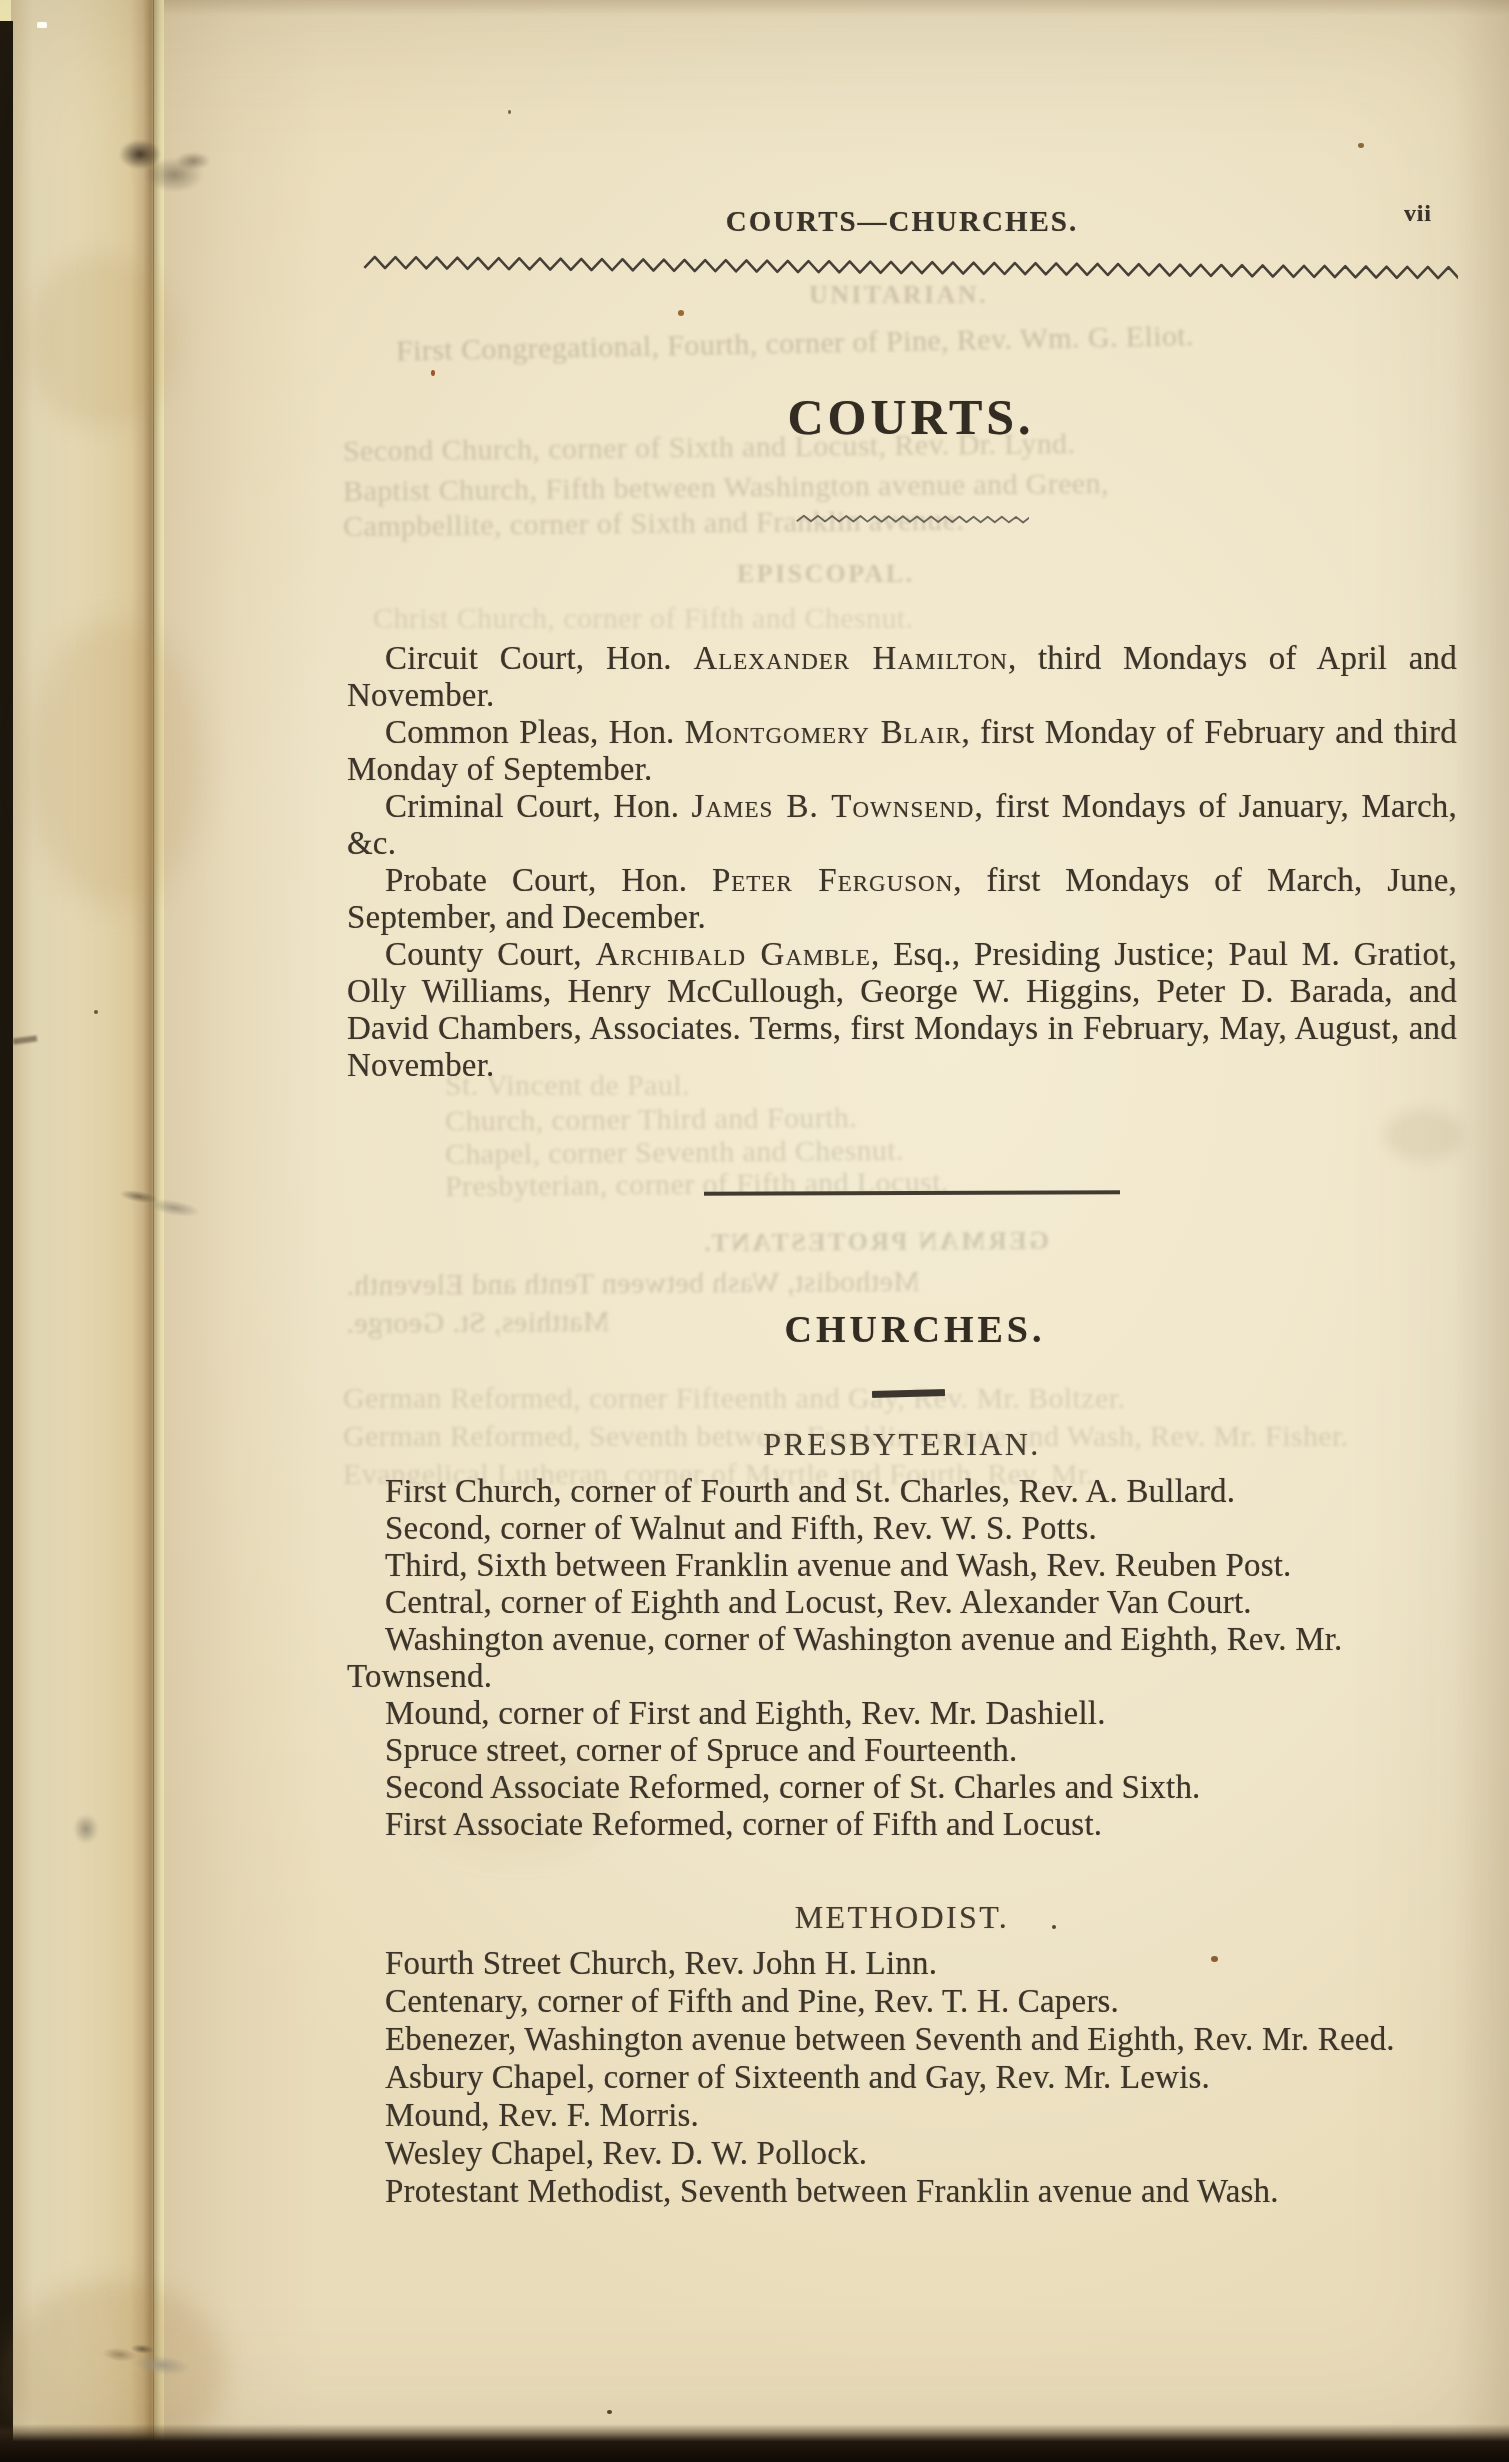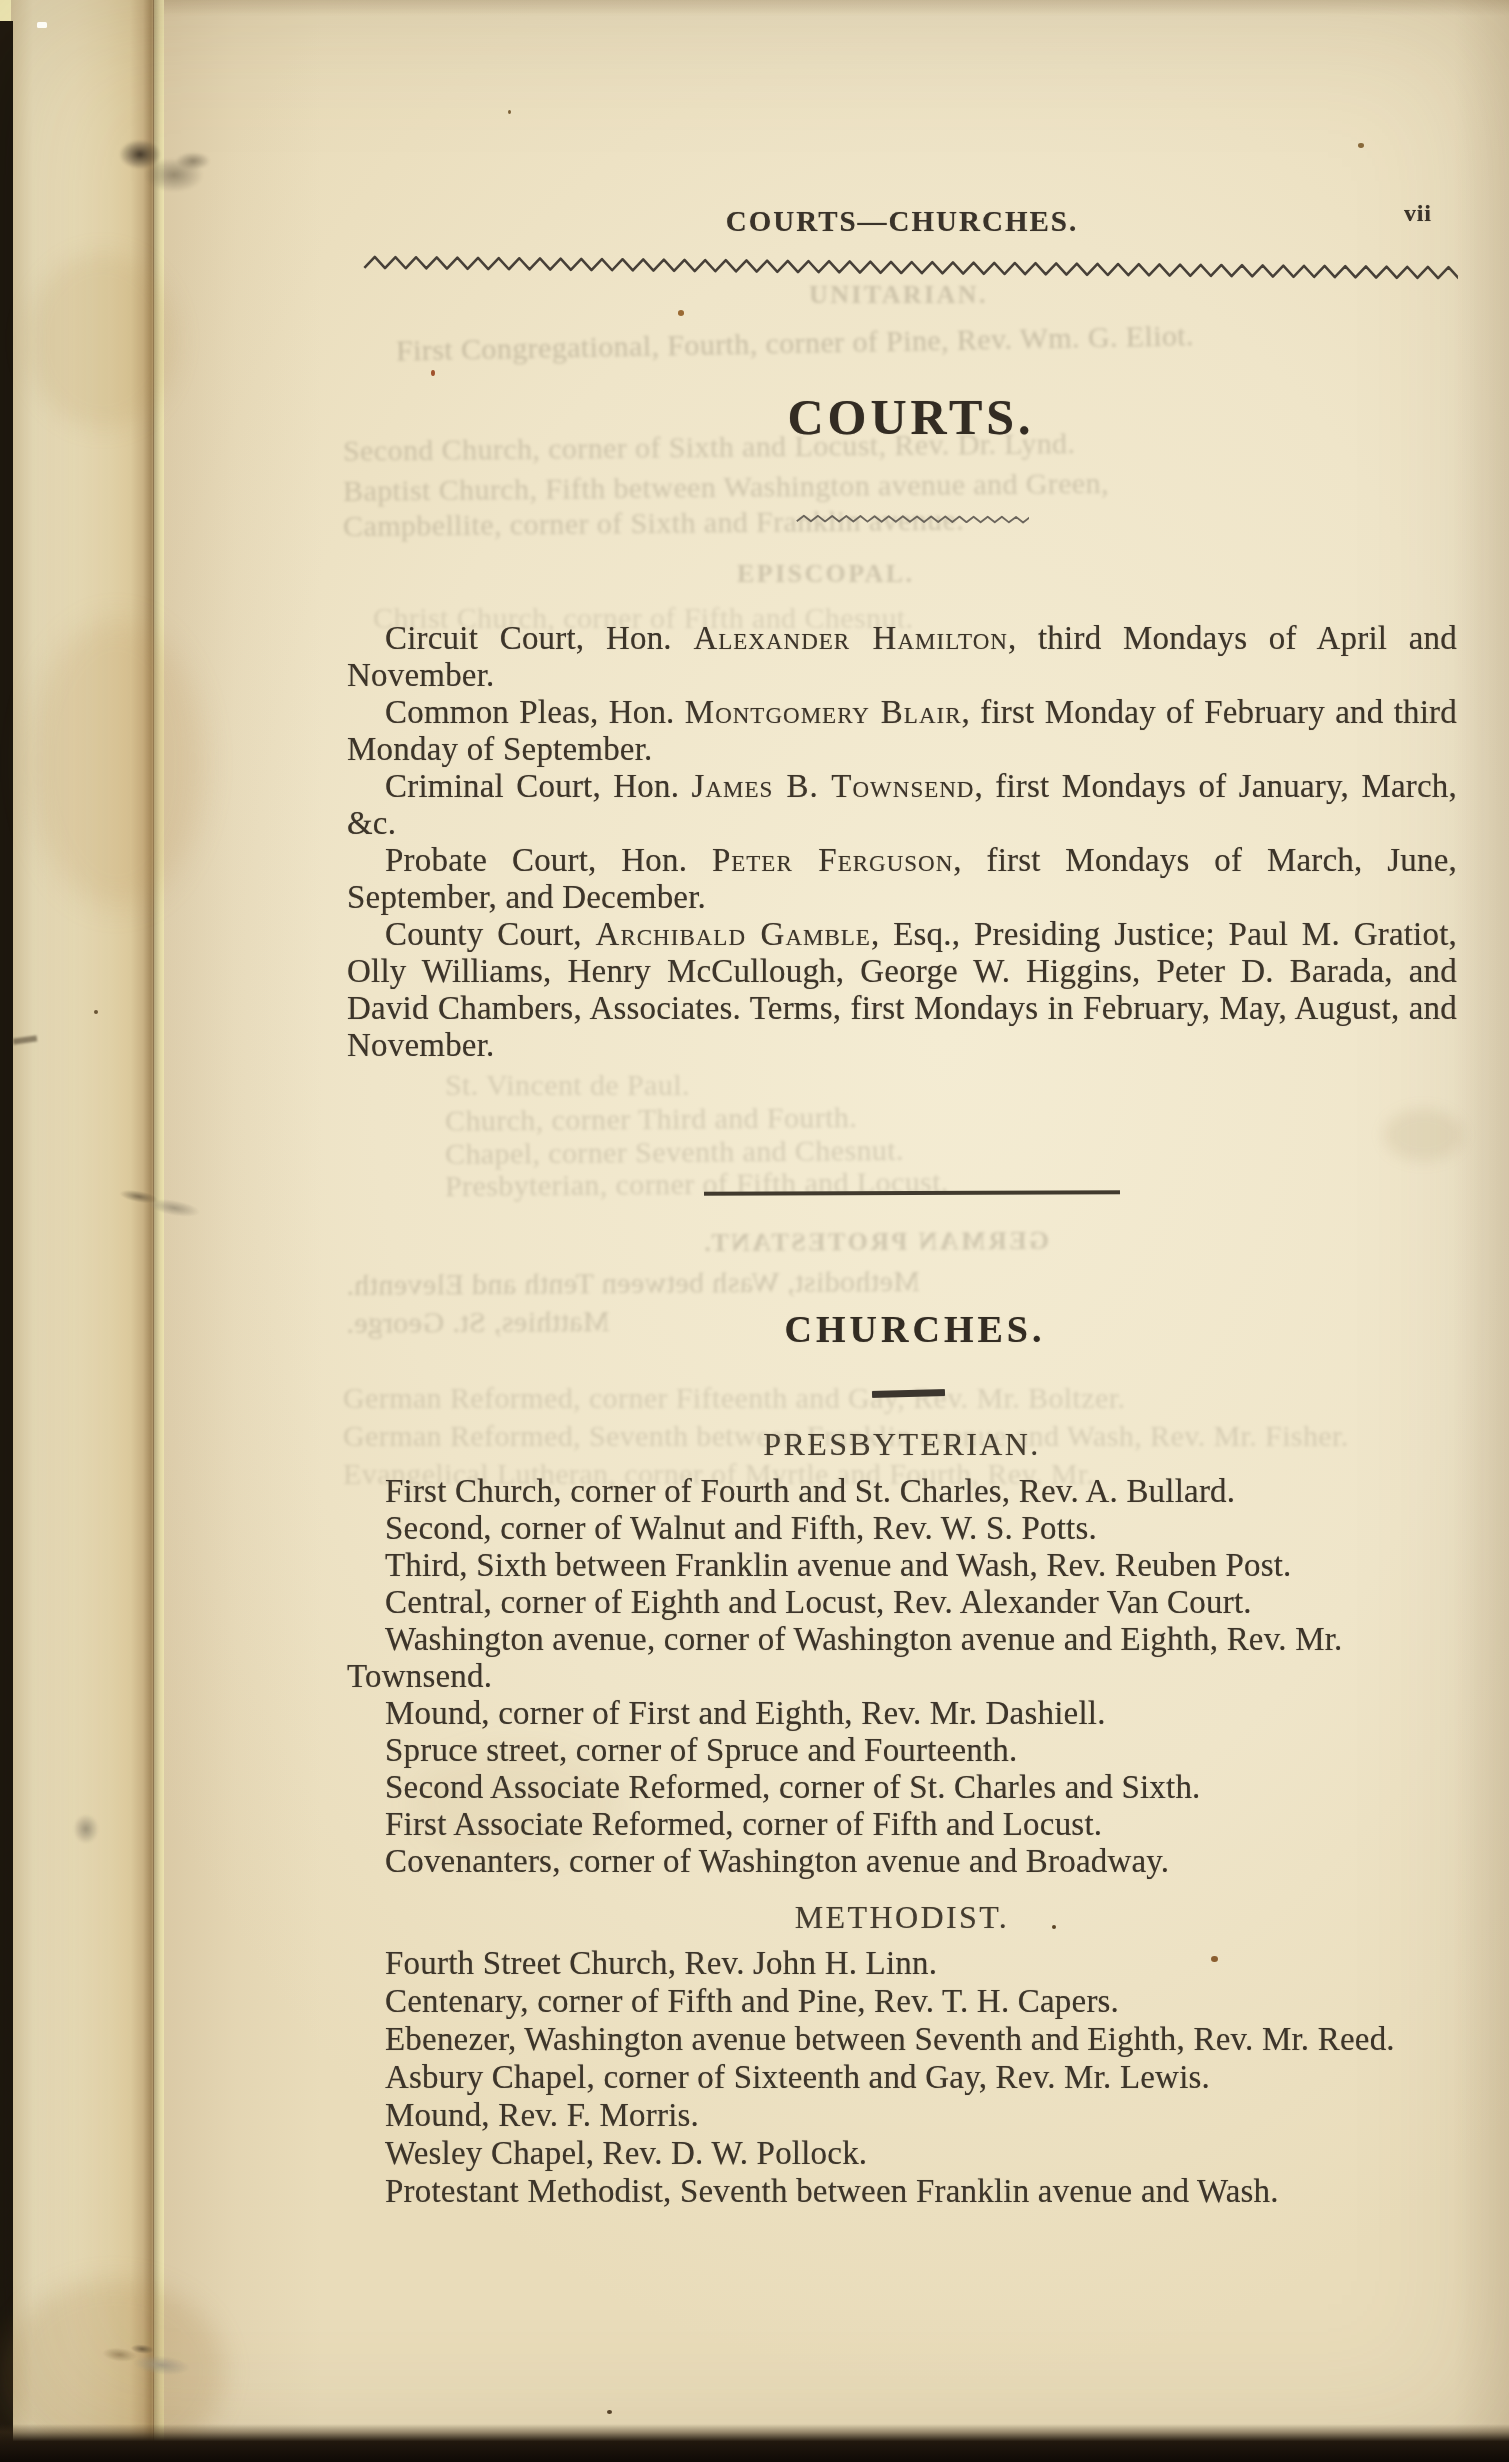--- a/index.html
+++ b/index.html
@@ -67,21 +67,21 @@
   .h-churches{left:347px;top:1307px;width:1136px;text-align:center;font-size:38px;font-weight:bold;
       letter-spacing:4px;color:#332c23;}
   .dash-rule{position:absolute;left:872px;top:1390px;width:73px;height:7.1px;background:#3c362e;z-index:3;
       border-radius:0.8px;filter:blur(0.3px);transform:rotate(-1.5deg);}
   .divider{position:absolute;left:704px;top:1191px;width:416px;height:4px;background:#413a2e;z-index:3;
       filter:blur(0.3px);transform:rotate(-.2deg);}
   .h-section{width:1110px;left:347px;text-align:center;font-size:32px;letter-spacing:2.4px;color:#453d30;}
   .h-presby{top:1426px;}
   .h-meth{top:1899px;}
   .body-block{left:347px;width:1110px;font-size:33px;line-height:37px;letter-spacing:0.2px;}
-  .courts-body{top:620px;}
+  .courts-body{top:640px;}
   .body-block p{margin:0;text-indent:38px;}
   .courts-body p{text-align:justify;}
   .sc{font-variant:small-caps;letter-spacing:1px;}
   .list-presby{top:1473px;}
   .list-meth{top:1944px;line-height:38px;}
   
   .ghost{position:absolute;z-index:2;color:#6e6450;opacity:.26;filter:blur(1.4px);font-size:30px;
       white-space:nowrap;letter-spacing:0.4px;}
   .ghost-h{font-weight:bold;letter-spacing:2.4px;font-size:26px;}
   .mirror{transform:scaleX(-1) rotate(.4deg);}
@@ -182,21 +182,20 @@
   <div class="print body-block list-presby">
     <p>First Church, corner of Fourth and St. Charles, Rev. A. Bullard.</p>
     <p>Second, corner of Walnut and Fifth, Rev. W. S. Potts.</p>
     <p>Third, Sixth between Franklin avenue and Wash, Rev. Reuben Post.</p>
     <p>Central, corner of Eighth and Locust, Rev. Alexander Van Court.</p>
     <p>Washington avenue, corner of Washington avenue and Eighth, Rev. Mr. Townsend.</p>
     <p>Mound, corner of First and Eighth, Rev. Mr. Dashiell.</p>
     <p>Spruce street, corner of Spruce and Fourteenth.</p>
     <p>Second Associate Reformed, corner of St. Charles and Sixth.</p>
     <p>First Associate Reformed, corner of Fifth and Locust.</p>
-    <p>Covenanters, corner of Washington avenue and Broadway.</p>
   </div>
 
   <div class="print h-section h-meth">METHODIST.</div>
 
   <div class="print body-block list-meth">
     <p>Fourth Street Church, Rev. John H. Linn.</p>
     <p>Centenary, corner of Fifth and Pine, Rev. T. H. Capers.</p>
     <p>Ebenezer, Washington avenue between Seventh and Eighth, Rev. Mr. Reed.</p>
     <p>Asbury Chapel, corner of Sixteenth and Gay, Rev. Mr. Lewis.</p>
     <p>Mound, Rev. F. Morris.</p>

